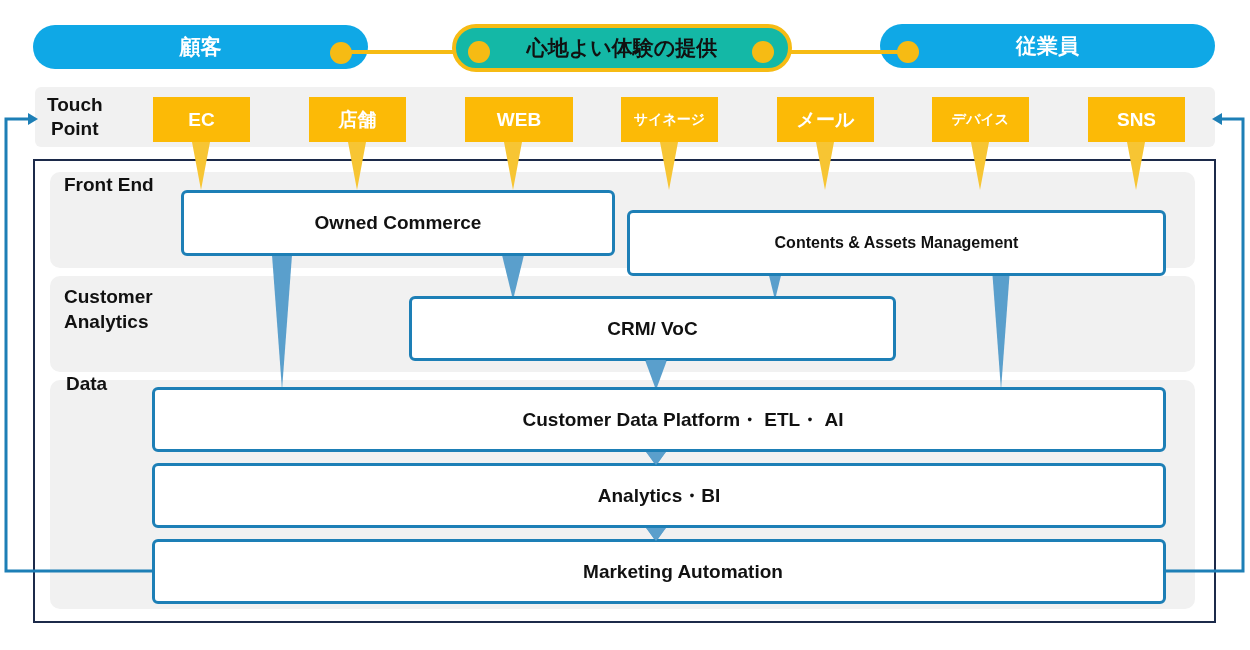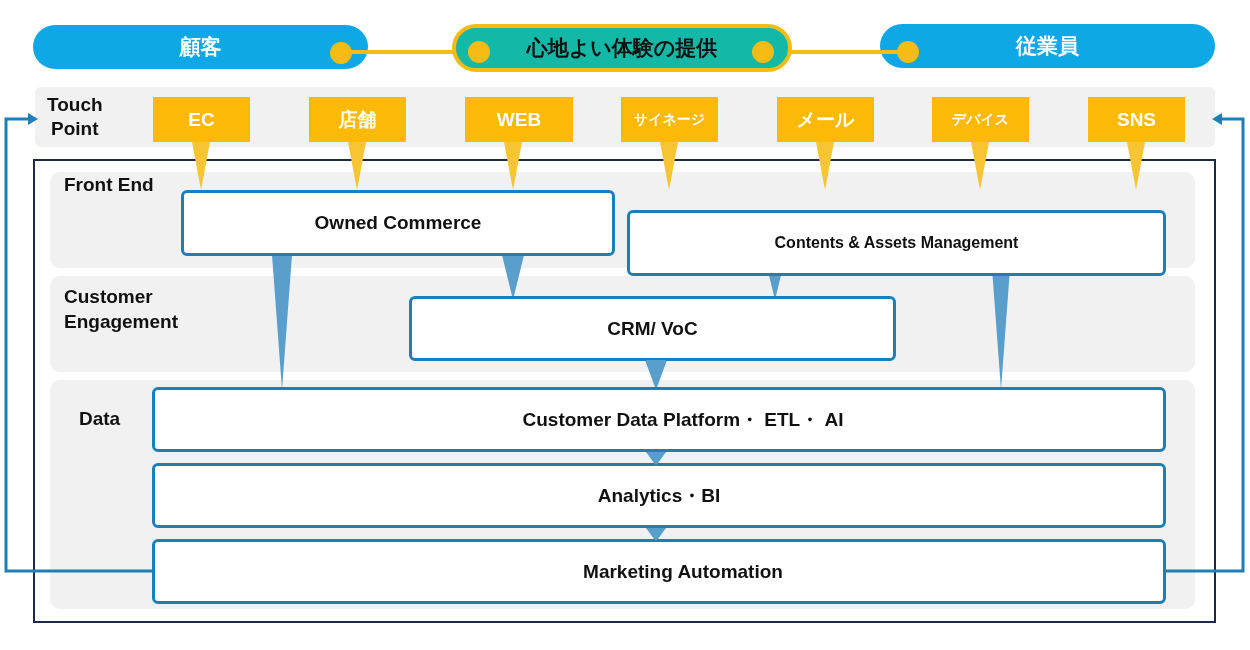--- a/index.html
+++ b/index.html
@@ -72,22 +72,22 @@
   </div>
 
 <div class="abs" style="left:33px; top:159px; width:1183px; height:464px; border:2px solid #1c2a4a; box-sizing:border-box;"></div>
 
 <div class="abs band" style="left:50px; top:172px; width:1145px; height:96px;"></div>
 <div class="abs band" style="left:50px; top:276px; width:1145px; height:96px;"></div>
 <div class="abs band" style="left:50px; top:380px; width:1145px; height:229px;"></div>
 
 <div class="abs layer-label" style="left:64px; top:172px;">Front End</div>
 <div class="abs layer-label" style="left:64px; top:284px; white-space:pre-line;">Customer
-Engagement</div>
-<div class="abs layer-label" style="left:66px; top:406px;margin-left:13px;">Data</div>
+Analytics</div>
+<div class="abs layer-label" style="left:66px; top:371px;">Data</div>
 
 <svg class="overlay" width="1250" height="650">
 
   <polygon points="192,142 210,142 201,190" fill="#f7c533"></polygon>
   <polygon points="348,142 366,142 357,190" fill="#f7c533"></polygon>
   <polygon points="504,142 522,142 513,190" fill="#f7c533"></polygon>
   <polygon points="660,142 678,142 669,190" fill="#f7c533"></polygon>
   <polygon points="816,142 834,142 825,190" fill="#f7c533"></polygon>
   <polygon points="971,142 989,142 980,190" fill="#f7c533"></polygon>
   <polygon points="1127,142 1145,142 1136,190" fill="#f7c533"></polygon>

